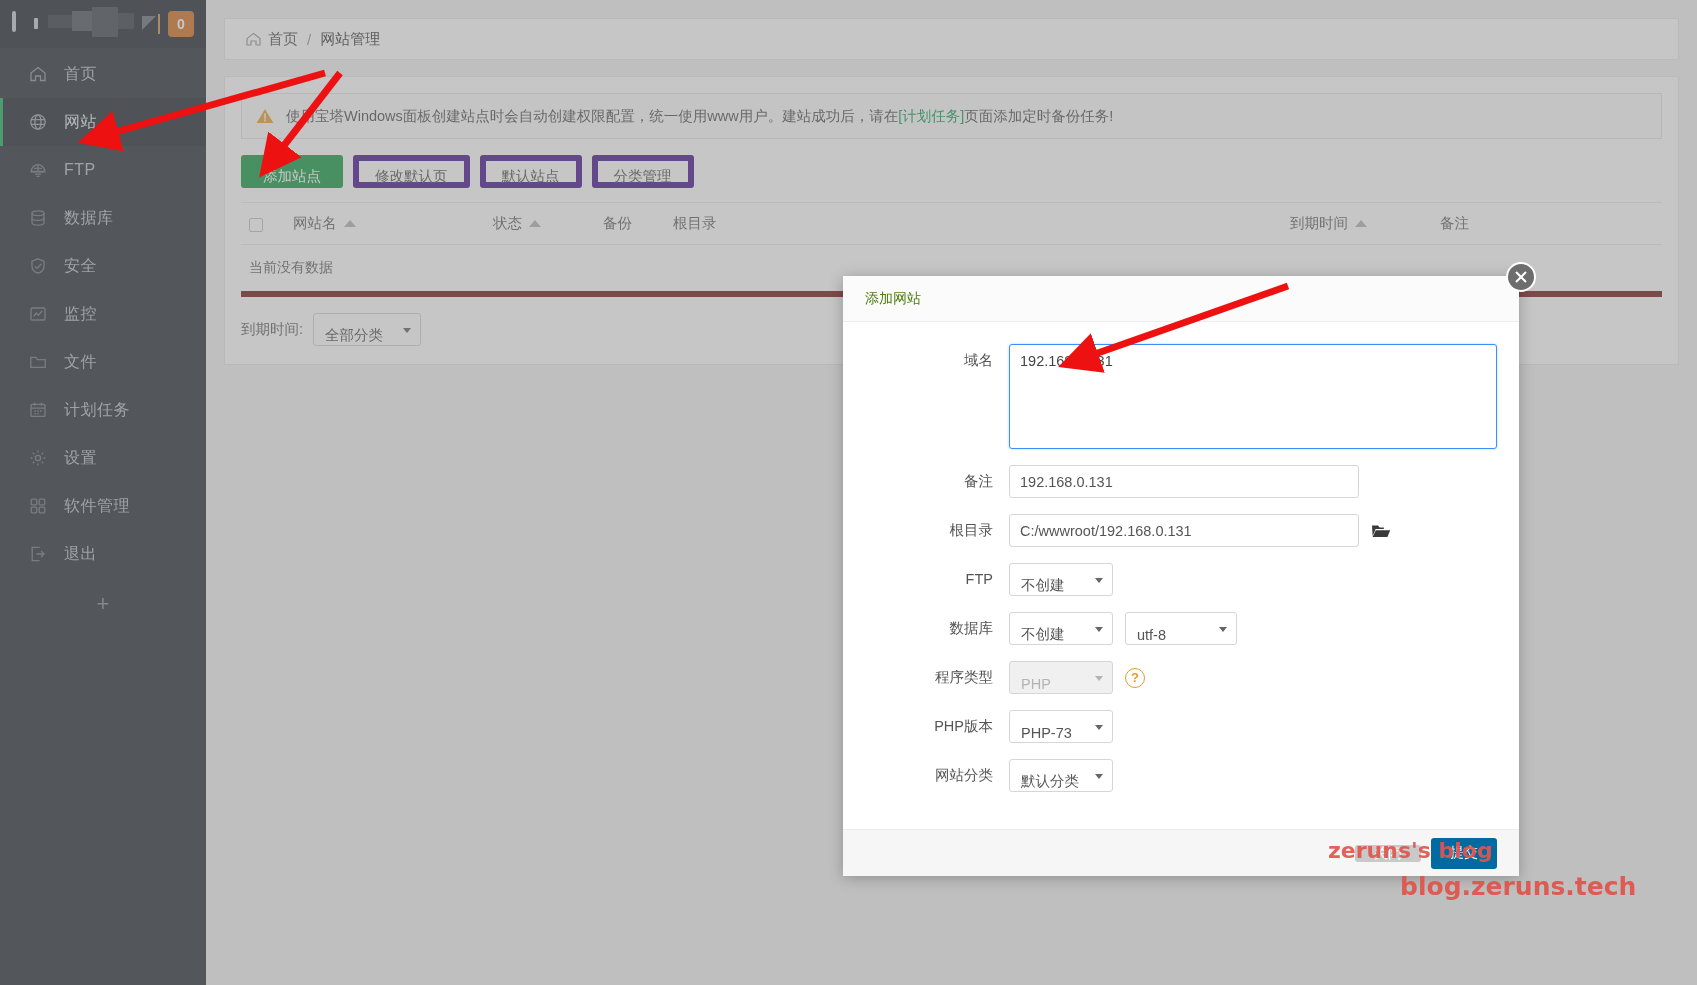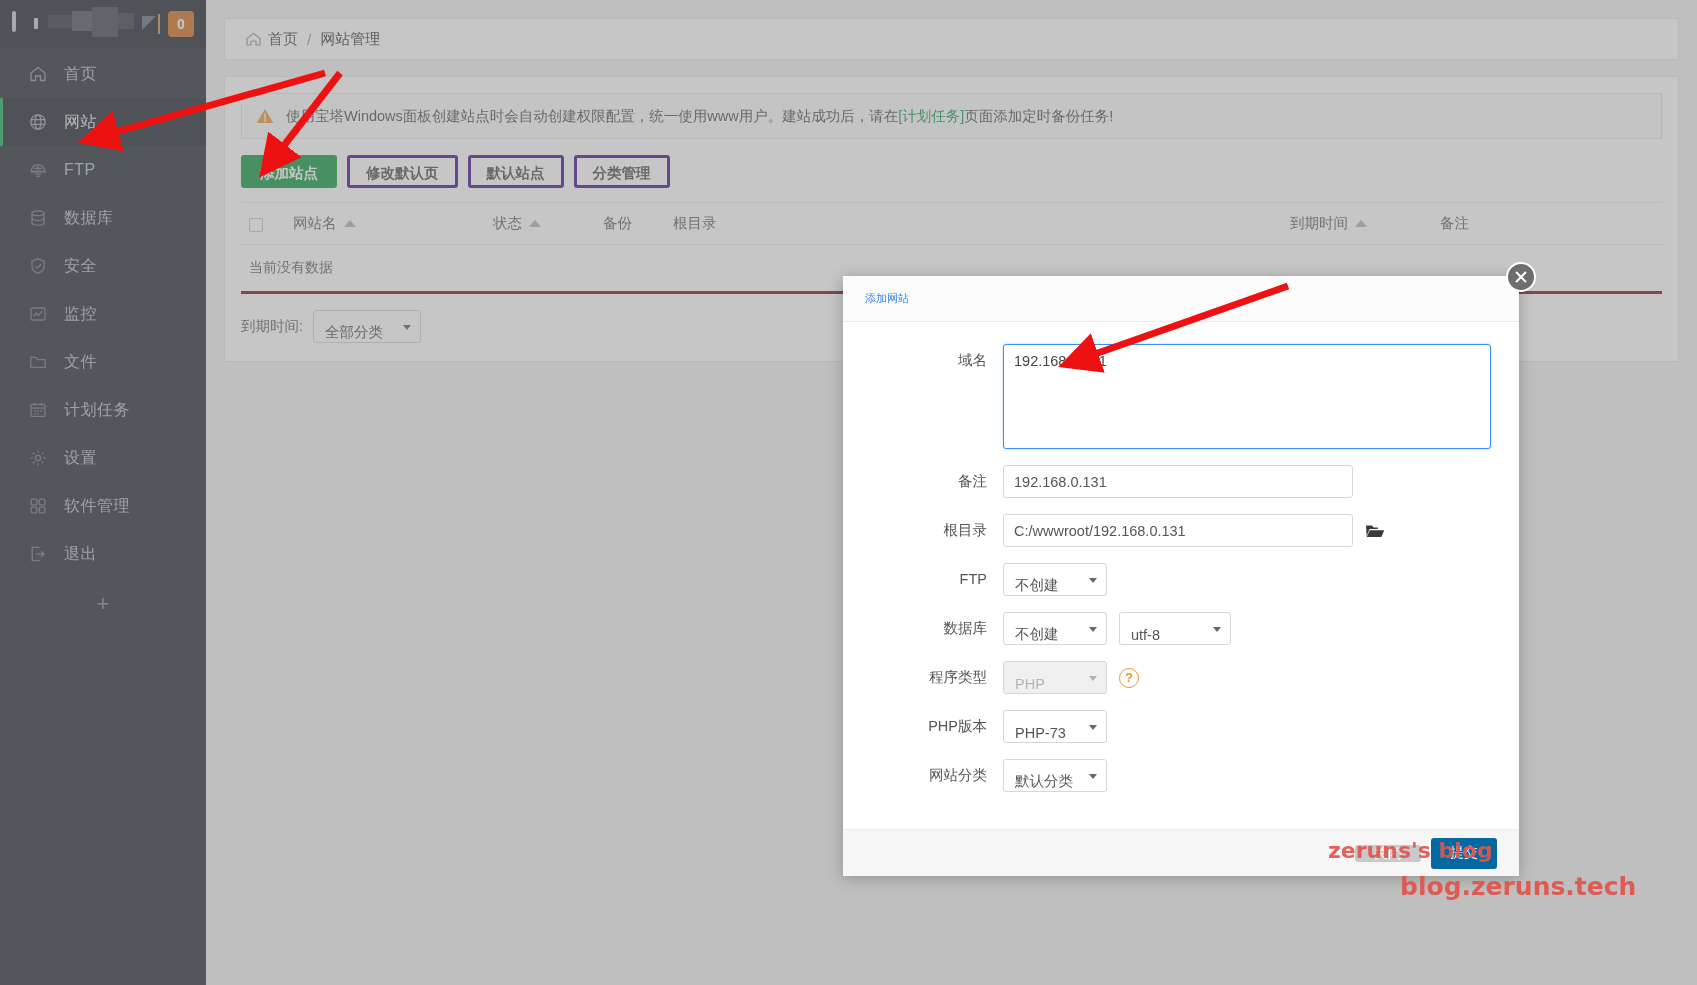--- a/index.html
+++ b/index.html
@@ -123,24 +123,23 @@
     padding: 12px 14px; font-size: 14.5px; color: #555;
     display: flex; align-items: center; gap: 12px;
     line-height: 1.4;
   }
   .warn-tri { width: 18px; height: 16px; flex: 0 0 auto; }
   .alert .green { color: #1aa05a; }
 
   .btn-row { margin-top: 16px; display: flex; gap: 10px; }
   .btn {
     height: 33px; padding: 0 16px; font-size: 14.5px;
-    border: 3px solid #4c1d95; background: #fff; color: #555;
+    border: 6px solid #4c1d95; background: #fff; color: #555;
     border-radius: 3px; cursor: pointer; line-height: 31px;
     font-family: inherit;
-    font-weight: bold;
   }
   .btn.primary {
     background: #1a9c48; border-color: #1a9c48; color: #fff;
   }
 
   table.sites { width: 100%; border-collapse: collapse; margin-top: 14px; }
   table.sites thead th {
     font-weight: normal; font-size: 14.5px; color: #666;
     text-align: left; padding: 11px 8px;
     border-bottom: 1px solid #ebebeb;
@@ -153,21 +152,21 @@
     border-right: 6px solid transparent;
     border-bottom: 7px solid #b6b6b6;
   }
   .chk {
     width: 14px; height: 14px; border: 1px solid #c3c3c3;
     background: #fff; border-radius: 2px; display: inline-block;
     vertical-align: middle;
   }
   table.sites tbody td {
     font-size: 14px; color: #666; padding: 14px 8px;
-    border-bottom: 3px solid #7f1d1d;
+    border-bottom: 6px solid #7f1d1d;
   }
   .filter-row {
     margin-top: 16px; display: flex; align-items: center; gap: 10px;
   }
   .filter-row .flabel { font-size: 14.5px; color: #666; }
   .select-box {
     position: relative; height: 33px; border: 1px solid #d6d6d6;
     background: #fff; border-radius: 3px;
     font-size: 14.5px; color: #555;
     display: flex; align-items: center; padding: 12px 26px 0 11px;
@@ -187,36 +186,36 @@
   .modal {
     position: absolute; left: 843px; top: 276px;
     width: 676px; height: 600px;
     background: #fff;
     box-shadow: 0 2px 14px rgba(0,0,0,.25);
     z-index: 60;
   }
   .modal-head {
     height: 46px; border-bottom: 1px solid #ececec;
     display: flex; align-items: center; padding: 0 22px;
-    font-size: 11px; color: #3b82f6; background: #fbfbfb;
+    font-size: 14px; color: #4d7c0f; background: #fbfbfb;
   }
   .modal-close {
     position: absolute; left: 1506px; top: 262px;
     width: 30px; height: 30px; border-radius: 50%;
     background: #6d6d6d; border: 2px solid #fff;
     z-index: 70; cursor: pointer;
   }
   .modal-close::before, .modal-close::after {
     content: ""; position: absolute; left: 6px; top: 12px;
     width: 14px; height: 2px; background: #fff;
   }
   .modal-close::before { transform: rotate(45deg); }
   .modal-close::after  { transform: rotate(-45deg); }
 
-  .modal-body { padding: 22px 24px 0 0; height: 507px; overflow: hidden; }
+  .modal-body { padding: 22px 24px 0 0; height: 507px; overflow: hidden; margin-left: 6px; }
   .frow { display: flex; align-items: flex-start; margin-bottom: 16px; }
   .frow .flab {
     width: 160px; flex: 0 0 160px; text-align: right;
     font-size: 14.5px; color: #555; padding-right: 16px;
     line-height: 33px;
   }
   .fctl { display: flex; align-items: center; gap: 12px; }
   textarea.domain {
     width: 488px; height: 105px; resize: none;
     border: 1px solid #3d8ef8; border-radius: 3px;

